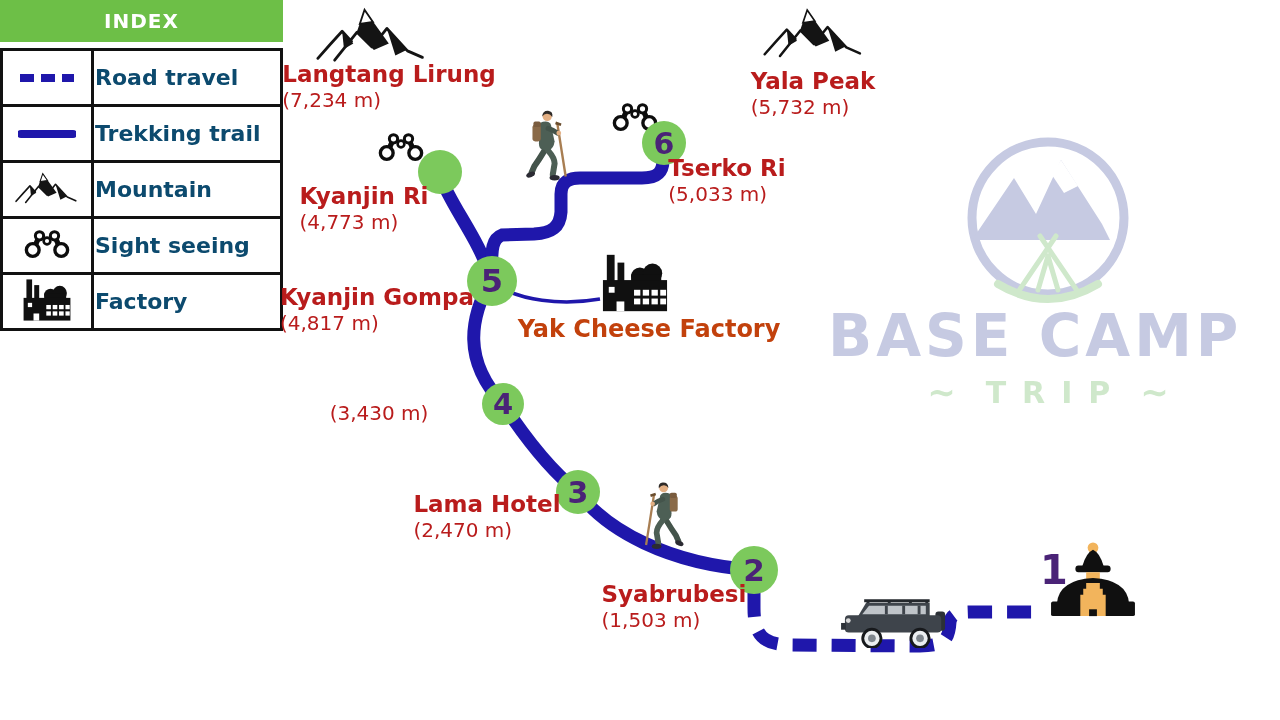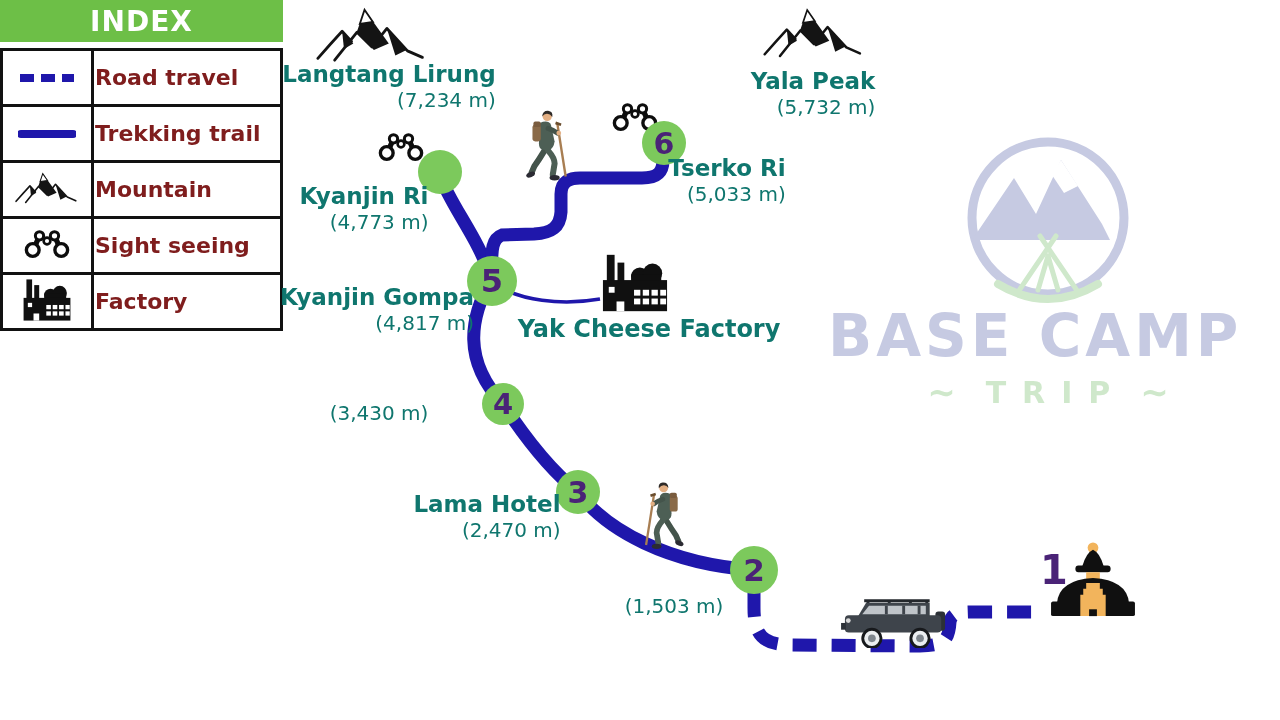--- a/index.html
+++ b/index.html
@@ -4,33 +4,33 @@
 <style>
   html,body{margin:0;padding:0;background:#fff;}
   .stage{
     position:relative;width:1280px;height:720px;background:#ffffff;overflow:hidden;
     font-family:"DejaVu Sans","Liberation Sans",sans-serif;
   }
   
   .legend{position:absolute;left:0;top:0;width:283px;}
   .legend-header{
     background:#6dbf47;height:42px;display:flex;align-items:center;justify-content:center;
-    color:#fff;font-weight:bold;font-size:28px;letter-spacing:1px;
+    color:#fff;font-weight:bold;font-size:20px;letter-spacing:1px;
   }
   .legend-table{
     margin-top:6px;border:3px solid #111;border-collapse:collapse;width:283px;background:#fff;
   }
   .legend-table td{border:3px solid #111;height:51px;}
   .legend-icon-cell{width:86px;text-align:center;vertical-align:middle;}
-  .legend-label-cell{color:#7f1d1d;font-weight:bold;font-size:22px;vertical-align:middle;}
-  
-  .place{position:absolute;transform:translate(-50%,-50%);text-align:right;color:#0f766e;white-space:nowrap;}
+  .legend-label-cell{color:#0c4a6e;font-weight:bold;font-size:22px;vertical-align:middle;}
+  
+  .place{position:absolute;transform:translate(-50%,-50%);text-align:left;color:#b91c1c;white-space:nowrap;}
   .place .nm{font-size:23px;font-weight:bold;line-height:27px;}
   .place .el{font-size:20px;font-weight:normal;line-height:24px;}
-  .poi-label{position:absolute;transform:translate(-50%,-50%);color:#0f766e;font-weight:bold;font-size:24px;white-space:nowrap;}
+  .poi-label{position:absolute;transform:translate(-50%,-50%);color:#c2410c;font-weight:bold;font-size:24px;white-space:nowrap;}
   
   .marker{
     position:absolute;transform:translate(-50%,-50%);border-radius:50%;background:#7cc95c;
     display:flex;align-items:center;justify-content:center;color:#4a2377;font-weight:bold;
   }
   .num-only{position:absolute;transform:translate(-50%,-50%);color:#4a2377;font-weight:bold;font-size:40px;}
   
   .logo-title{
     position:absolute;left:828px;top:306px;width:452px;text-align:left;
     font-size:58px;font-weight:bold;letter-spacing:4px;color:#c6cae2;line-height:60px;
@@ -262,17 +262,18 @@
     <div class="el">(4,817 m)</div>
   </div>
   <div class="place" style="left:379px;top:413px">
     <div class="el">(3,430 m)</div>
   </div>
   <div class="place" style="left:487px;top:516px">
     <div class="nm">Lama Hotel</div>
     <div class="el">(2,470 m)</div>
   </div>
   <div class="place" style="left:674px;top:606px">
+    <div class="nm">Syabrubesi</div>
     <div class="el">(1,503 m)</div>
   </div>
   <div class="poi-label" style="left:649px;top:329px">Yak Cheese Factory</div>
 
 </div>
 
 </body></html>

